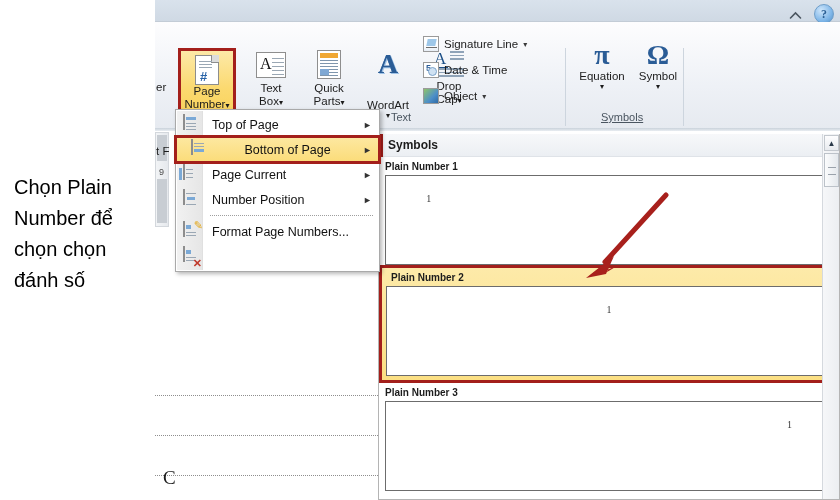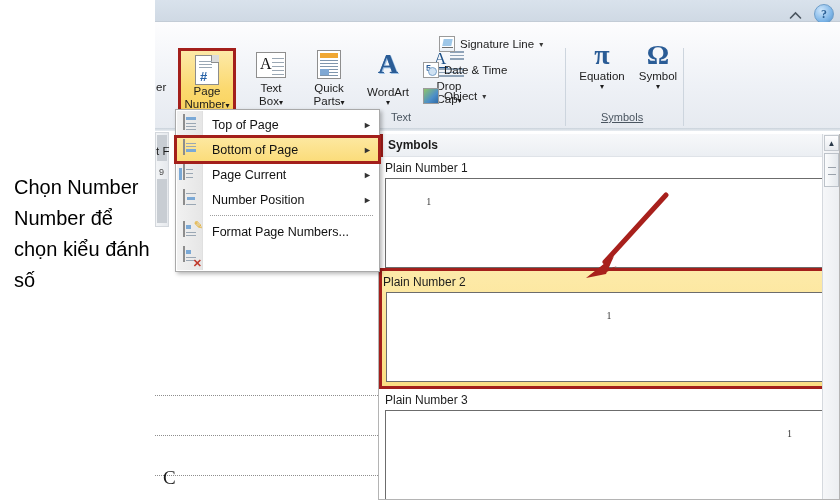--- a/index.html
+++ b/index.html
@@ -160,60 +160,61 @@
   .mi .mi-icon { width:18px; height:20px; margin-left:3px; margin-right:11px; position:relative; flex:0 0 auto; }
   .mi .page-sm { width:15px; height:18px; background:#fff; border:1px solid #8d8d8d; position:relative; }
   .mi .page-sm i { position:absolute; left:2px; width:10px; height:1px; background:#9aa7b4; }
   .mi .blk { position:absolute; background:#7ba9d6; }
   .mi .mi-label { flex:1 1 auto; }
   .mi .arrow { font-size:9px; color:#333; margin-right:7px; }
   .mi.sel {
     background:linear-gradient(to bottom,#fde8a1 0%, #fbdc79 100%);
     outline:3px solid #a31f1b; outline-offset:-1px;
     z-index:5;
+    text-align:center;
   }
   .menu-sep { height:1px; margin:3px 6px 3px 34px; border-top:1px dotted #9e9e9e; }
   .x-mark { position:absolute; right:-1px; bottom:-1px; color:#c0392b; font-size:11px; font-weight:bold; line-height:10px; }
   .star-mark { position:absolute; right:-2px; top:-2px; color:#e3a81c; font-size:11px; line-height:10px; }
 
   
   .gallery {
     position:absolute; left:223px; top:134px; width:462px; height:366px;
     background:#ffffff; border:1px solid #b4b4b4; border-top:none;
     overflow:hidden; z-index:10;
   }
   .gal-header {
     height:23px; background:linear-gradient(to bottom,#f7f8fa,#eceff3);
     border-bottom:1px solid #dfe3e8;
     display:flex; align-items:center; padding-left:9px;
     font-size:12px; font-weight:bold; color:#1c1c1c;
   }
   .gal-left-accent { position:absolute; left:0; top:0; width:4px; height:23px; background:#a31f1b; }
   .gal-item { position:relative; padding:0; }
   .gal-item .gi-title {
-    font-size:12px; font-weight:normal; color:#1c1c1c;
+    font-size:10px; font-weight:bold; color:#1c1c1c;
     padding:4px 0 3px 6px;
   }
   .gal-preview {
     margin:0 6px 0 6px; height:90px; background:#fff;
     border:1px solid #6c6c6c; position:relative;
   }
   .gal-preview .pgnum {
     position:absolute; top:17px; font-size:10px; color:#3a3a3a; font-family:"Liberation Serif", serif;
   }
   .pg-left  { left:9%; }
   .pg-center{ left:50%; transform:translateX(-50%); }
   .pg-right { right:9%; }
 
   .gal-item.selected {
     background:linear-gradient(to bottom,#fdeaa9 0%,#fbdf83 100%);
     border:3px solid #a31f1b;
     margin:0; padding-bottom:4px;
   }
-  .gal-item.selected .gi-title { padding-left:1px; }
+  .gal-item.selected .gi-title { padding-left:9px; }
   .gal-item.selected .gal-preview { margin:0 4px; }
 
   
   .gal-scroll {
     position:absolute; right:0; top:0; width:17px; height:366px;
     background:linear-gradient(to right,#f6f7f9,#eceef1);
     border-left:1px solid #d5d9de;
   }
   .sb-up {
     position:absolute; left:1px; top:1px; width:15px; height:16px;
@@ -251,21 +252,21 @@
   .ribbon-bottom-edge { position:absolute; left:0; top:128px; width:685px; height:3px; background:linear-gradient(to bottom,#c9d2db,#e9edf1); }
 
   
   .arrow-svg { position:absolute; left:0; top:0; width:840px; height:500px; pointer-events:none; z-index:30; }
 </style>
 </head>
 <body>
 
 <div id="root">
 
-  <div class="annot-text">Chọn Number Number để chọn kiểu đánh số</div>
+  <div class="annot-text">Chọn Plain Number để chọn chọn đánh số</div>
 
   <div class="word-win">
 
     <div class="doc-area">
       <div class="dotline" style="top:265px;"></div>
       <div class="dotline" style="top:305px;"></div>
       <div class="dotline" style="top:345px;"></div>
       <div class="doc-letter">C</div>
     </div>
 
@@ -340,21 +341,21 @@
             <div class="blu"></div>
           </div>
           <div class="rb-label" style="margin-top:3px;">Quick</div>
           <div class="rb-label">
             <span>Parts</span><span class="caret">▾</span>
           </div>
         </div>
 
         <div class="rb-big" style="left:202px; top:28px; width:62px;">
           <div class="wa-icon">A</div>
-          <div class="rb-label" style="margin-top:8px;">WordArt</div>
+          <div class="rb-label" style="margin-top:21px;">WordArt</div>
           <div class="caret">▾</div>
         </div>
 
         <div class="rb-big" style="left:266px; top:28px;">
           <div class="dc-icon">
             <div class="A">A</div>
             <div class="ls">
                 <i></i>
                 <i></i>
                 <i></i>
@@ -364,21 +365,21 @@
                 <i></i>
                 <i></i>
               </div>
           </div>
           <div class="rb-label" style="margin-top:4px;">Drop</div>
           <div class="rb-label">
             <span>Cap</span><span class="caret">▾</span>
           </div>
         </div>
 
-        <div class="rb-small" style="left:268px; top:14px;margin-left:16px;">
+        <div class="rb-small" style="left:268px; top:14px;">
           <span class="sm-icon sig"></span>
           <span>Signature Line</span>
           <span class="mini-caret">▾</span>
         </div>
         <div class="rb-small" style="left:268px; top:40px;">
           <span class="sm-icon dt"></span>
           <span>Date &amp; Time</span>
         </div>
         <div class="rb-small" style="left:268px; top:66px;">
           <span class="sm-icon obj"></span>

